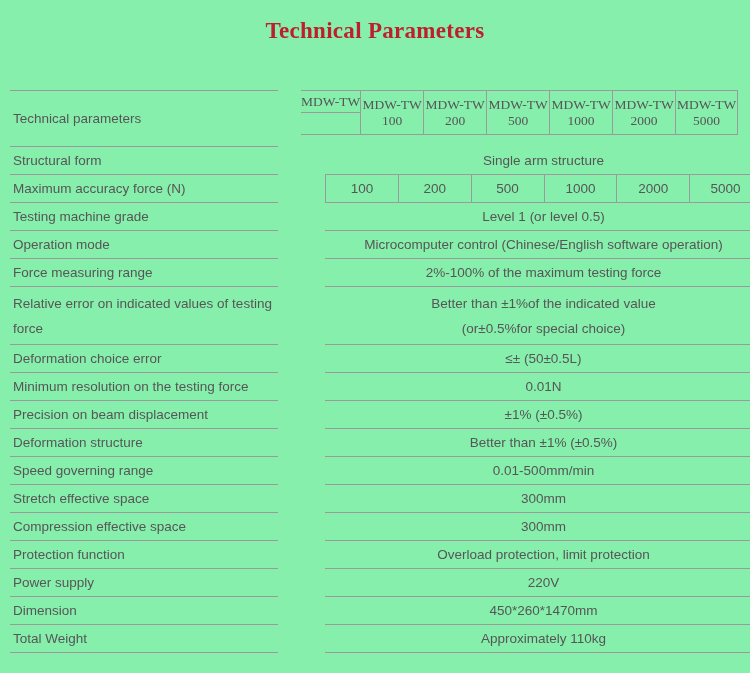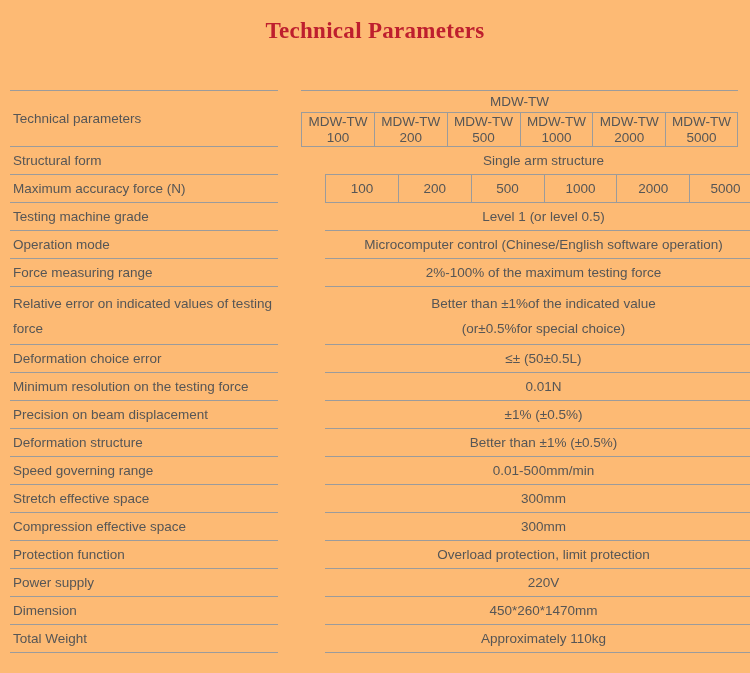--- a/index.html
+++ b/index.html
@@ -6,21 +6,21 @@
     --title-red: #be1f2e;
     --text-gray: #565656;
     --border-gray: #9b9b9b;
   }
   * { margin: 0; padding: 0; box-sizing: border-box; }
   body { background: #ffffff; }
   .page {
     position: relative;
     width: 750px;
     height: 673px;
-    background: #fdba74;
+    background: #86efac;
     font-family: "Liberation Sans", "DejaVu Sans", sans-serif;
     color: var(--text-gray);
     overflow: hidden;
   }
   .title {
     padding-top: 18px;
     text-align: center;
     font-family: "Liberation Serif", "DejaVu Serif", serif;
     font-size: 23px;
     font-weight: bold;
@@ -51,25 +51,26 @@
     display: flex;
     flex-direction: column;
     align-items: center;
     justify-content: center;
     text-align: right;
     line-height: 25px;
   }
   
   .header-right {
     width: 437px;
-    height: 57px;
-    display: flex;
-    flex-direction: column;
+    height: 45px;
+    display: flex;
+    flex-direction: row;
     border-top: 1px solid var(--border-gray);
     border-bottom: 1px solid var(--border-gray);
+    font-family: Liberation Serif, serif;
   }
   .series-cell {
     height: 22px;
     line-height: 21px;
     text-align: center;
     border-bottom: 1px solid var(--border-gray);
   }
   .models-row {
     flex: 1;
     display: grid;

